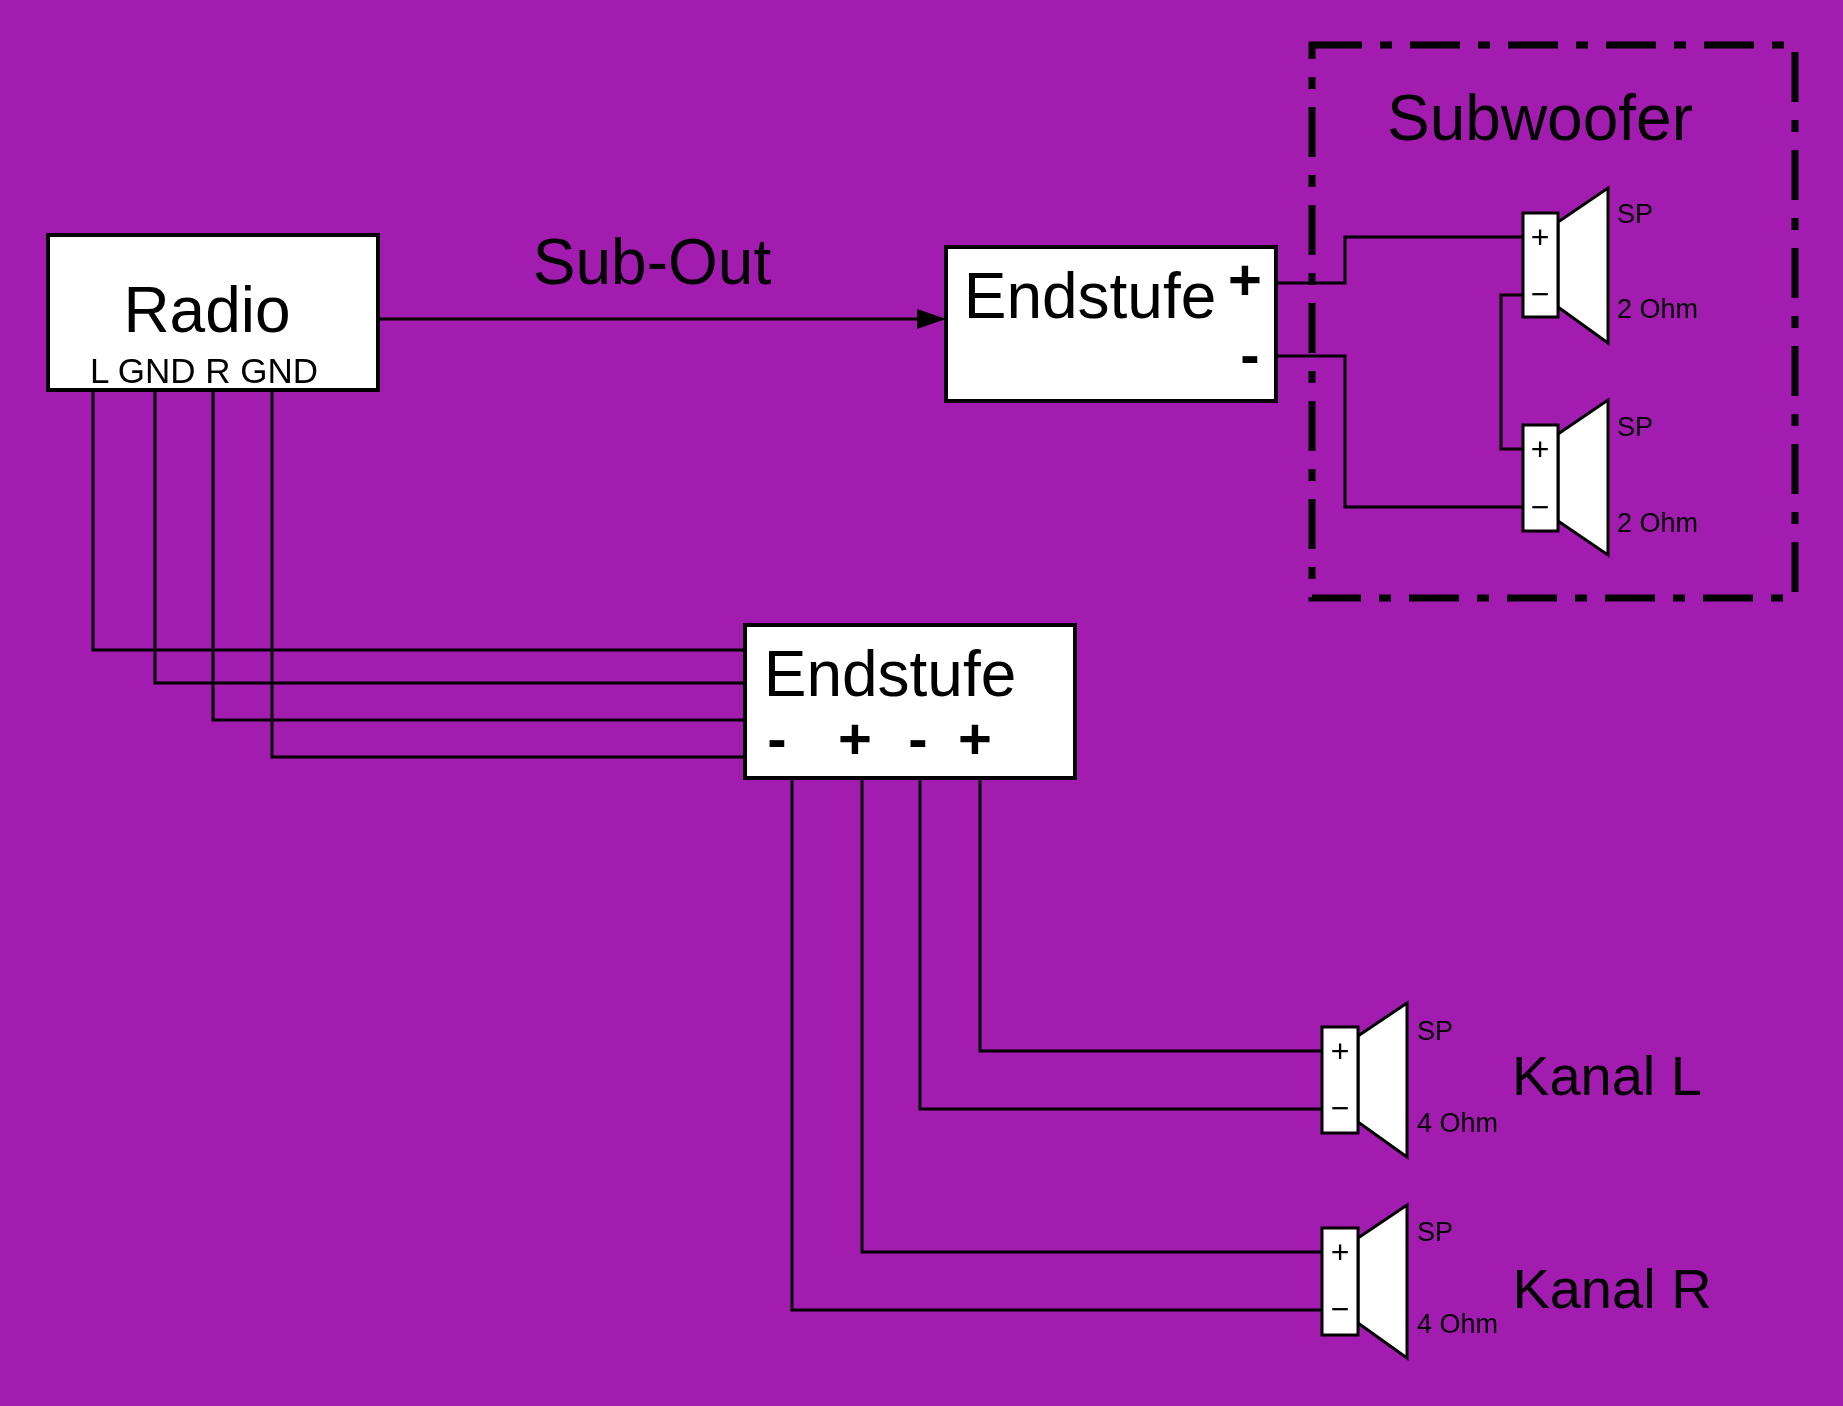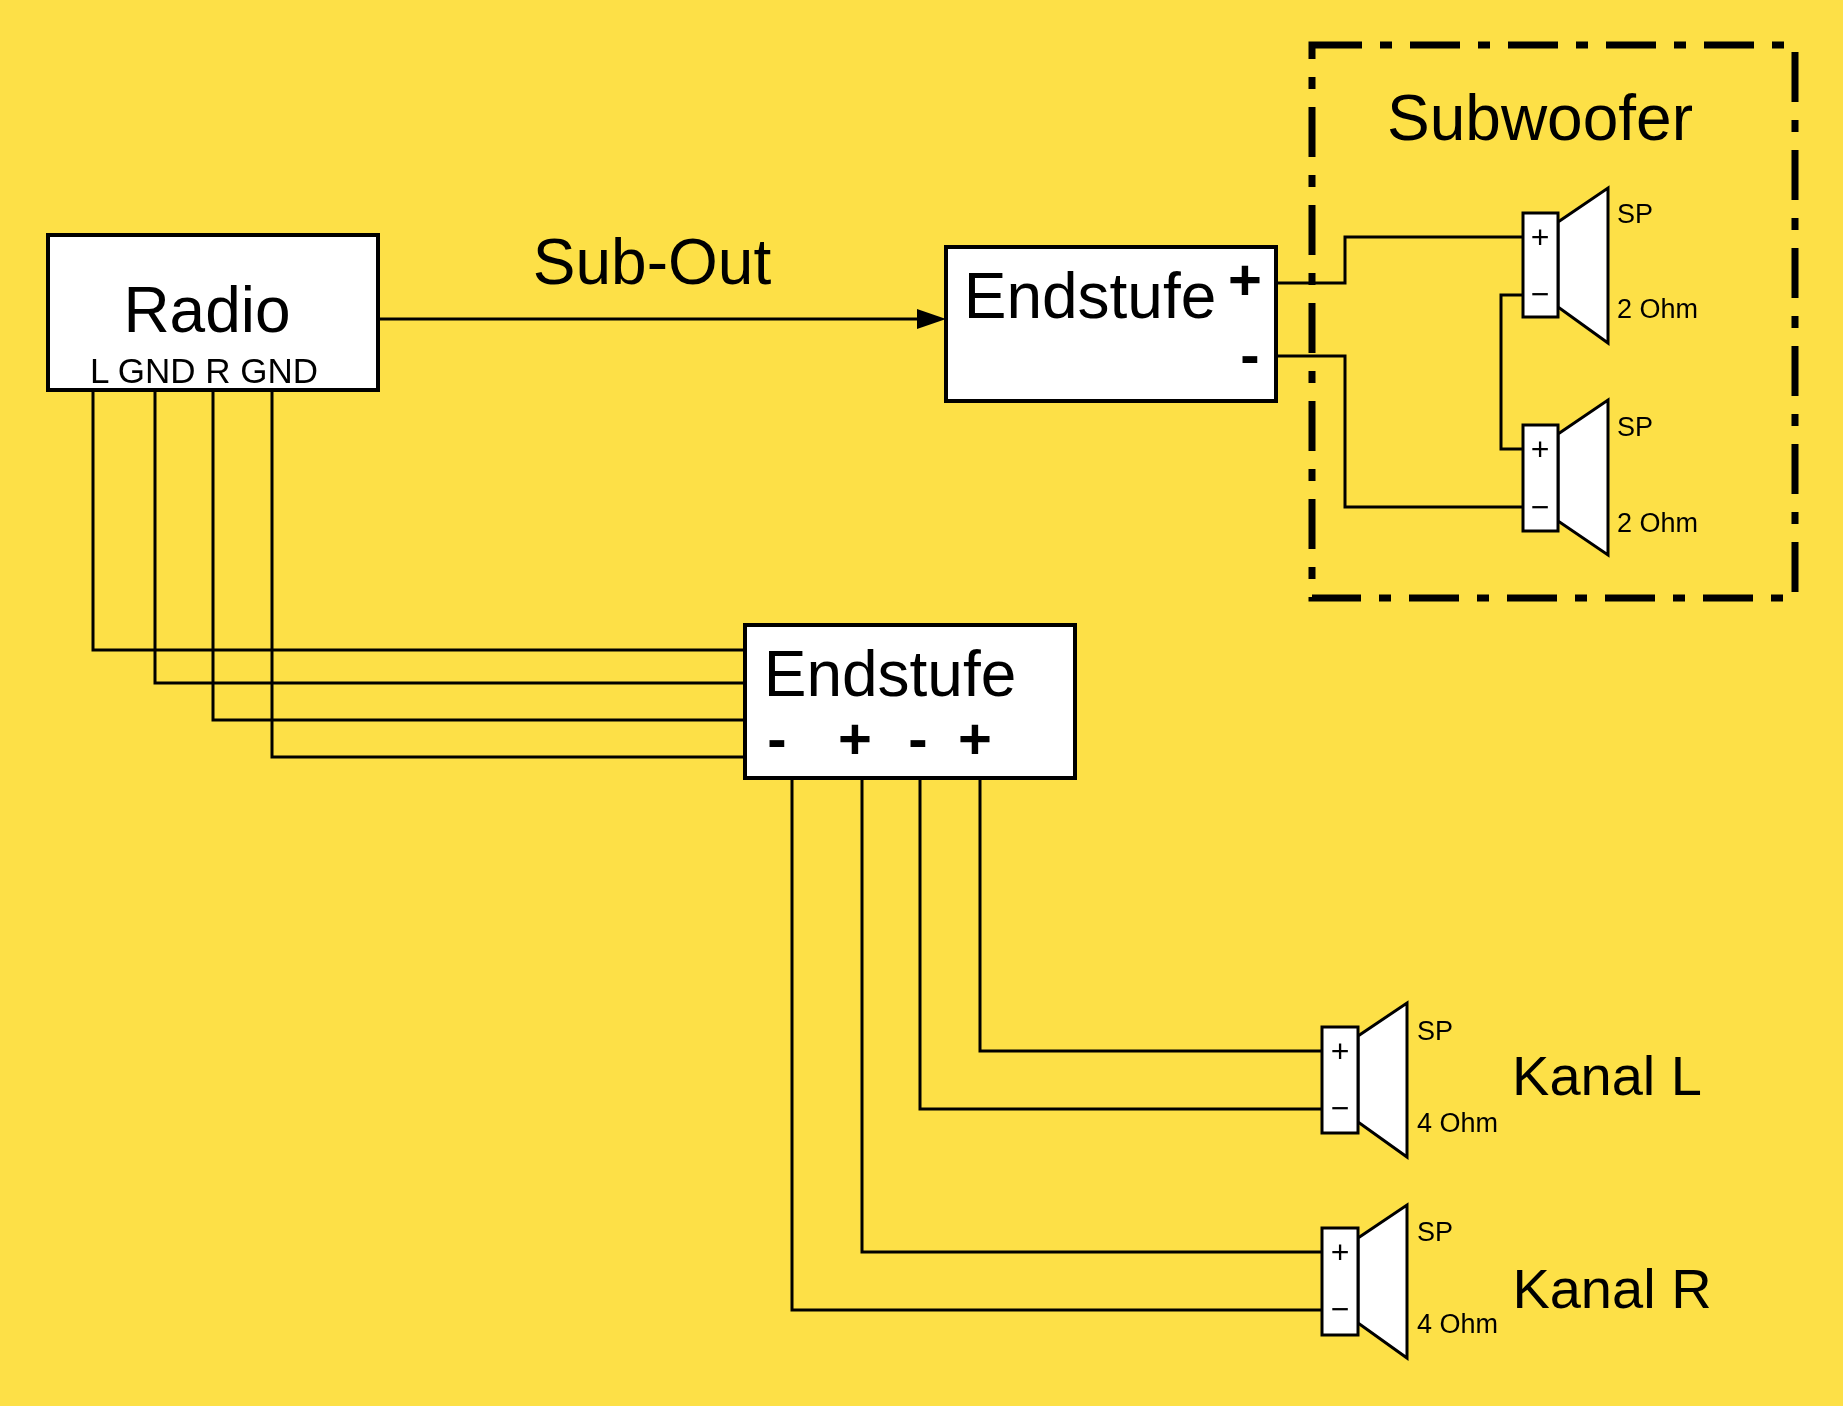--- a/index.html
+++ b/index.html
@@ -4,21 +4,21 @@
 <style>
   html, body {
     margin: 0;
     padding: 0;
     background: #ffffff;
   }
   .canvas {
     position: relative;
     width: 1843px;
     height: 1406px;
-    background: #fde047;
+    background: #a21caf;
     overflow: hidden;
     text-align: right;
   }
   svg { display: block; }
   text {
     font-family: "Liberation Sans", "DejaVu Sans", sans-serif;
     fill: #000000;
   }
   .t-big   { font-size: 64px; }
   .t-chan  { font-size: 56px; }

